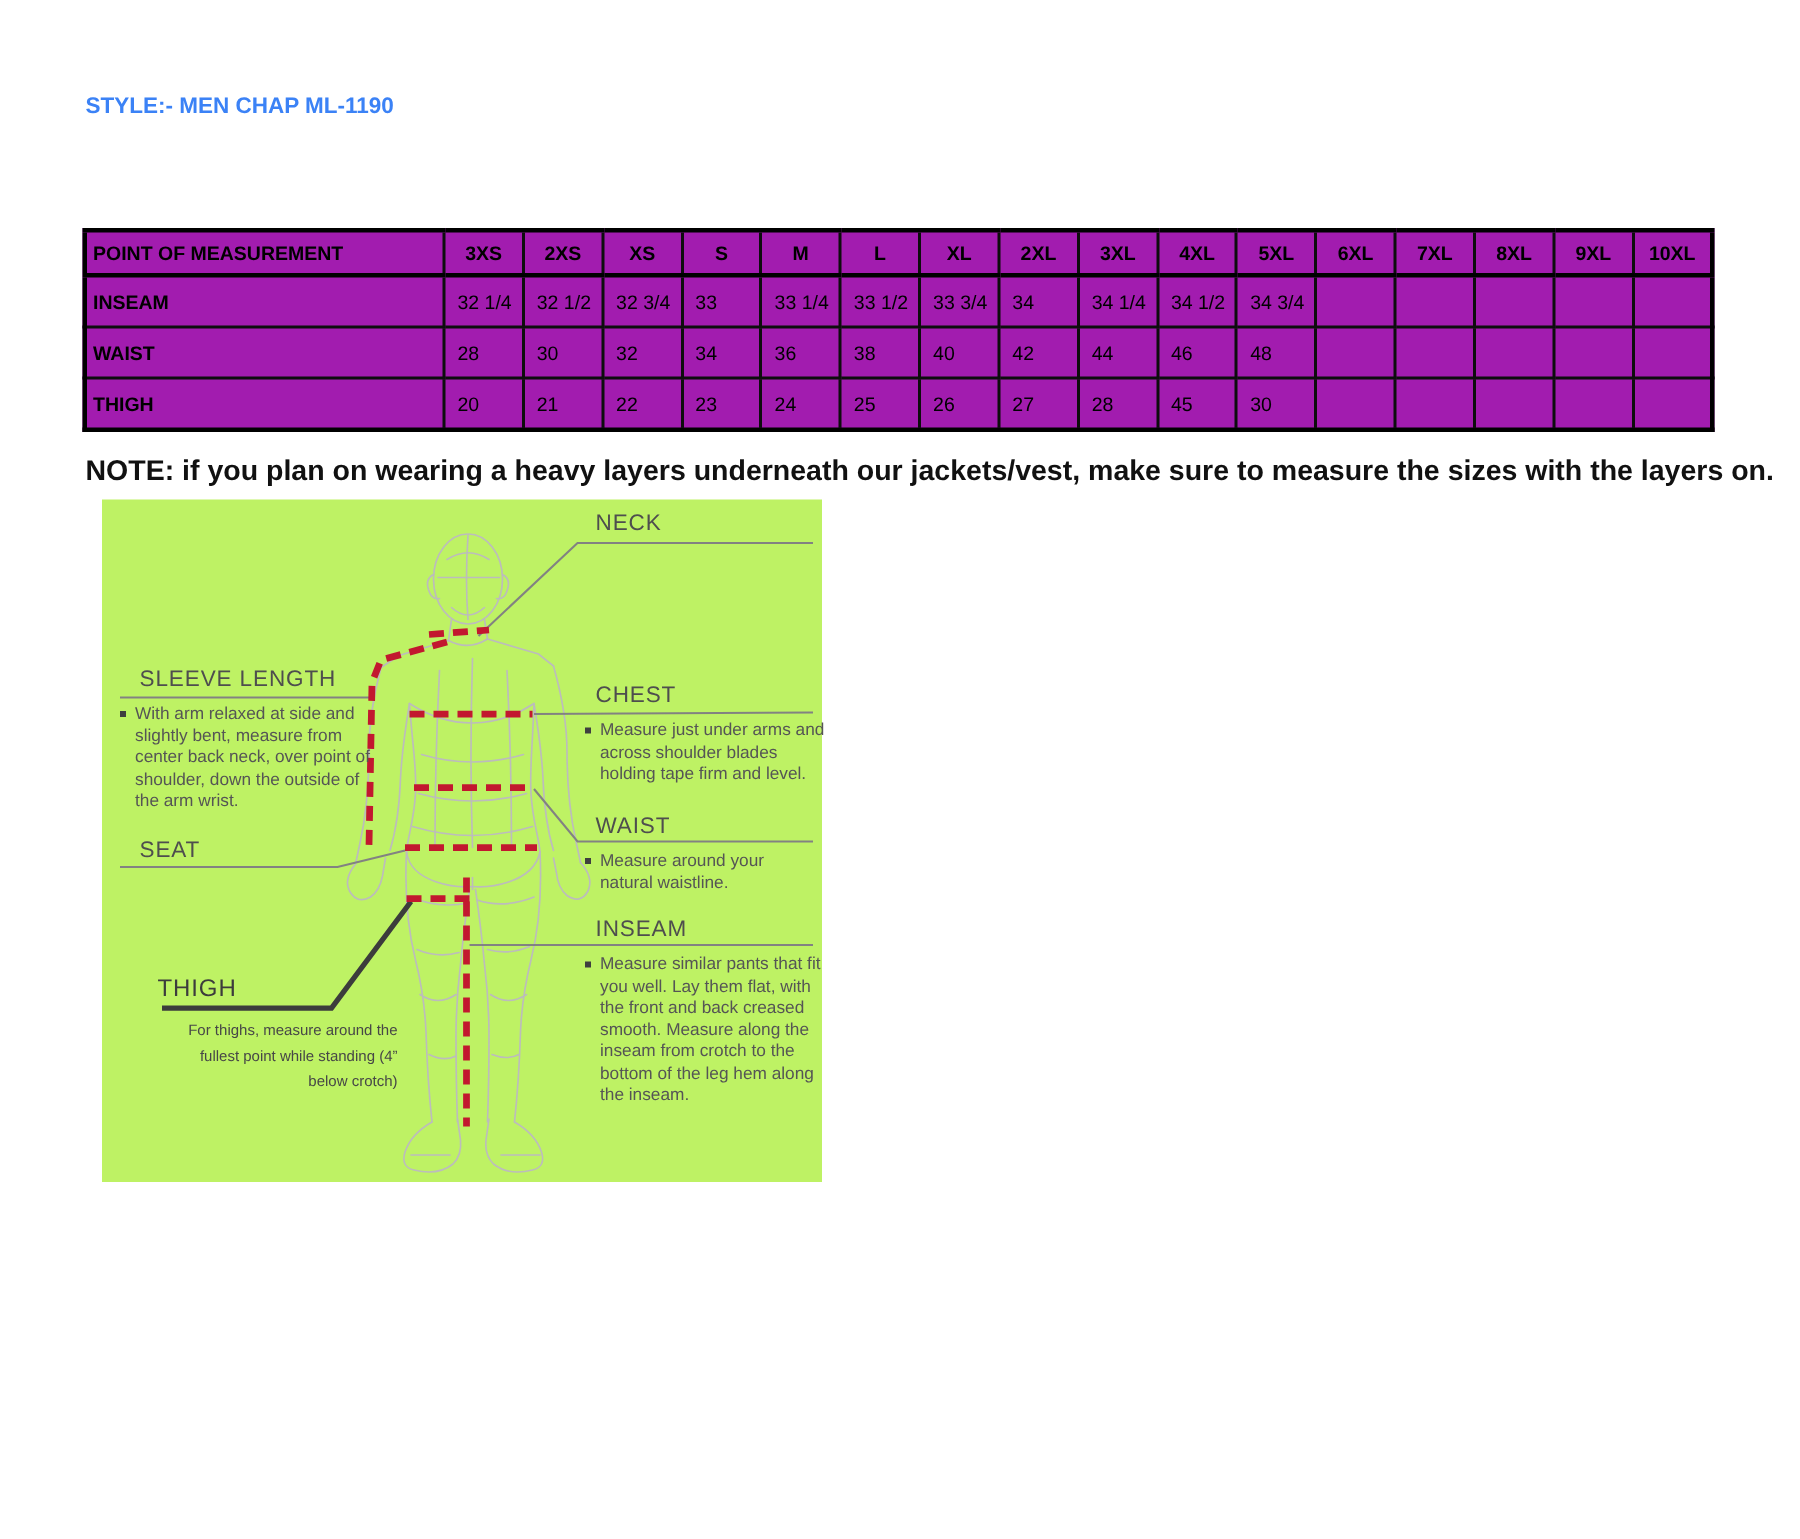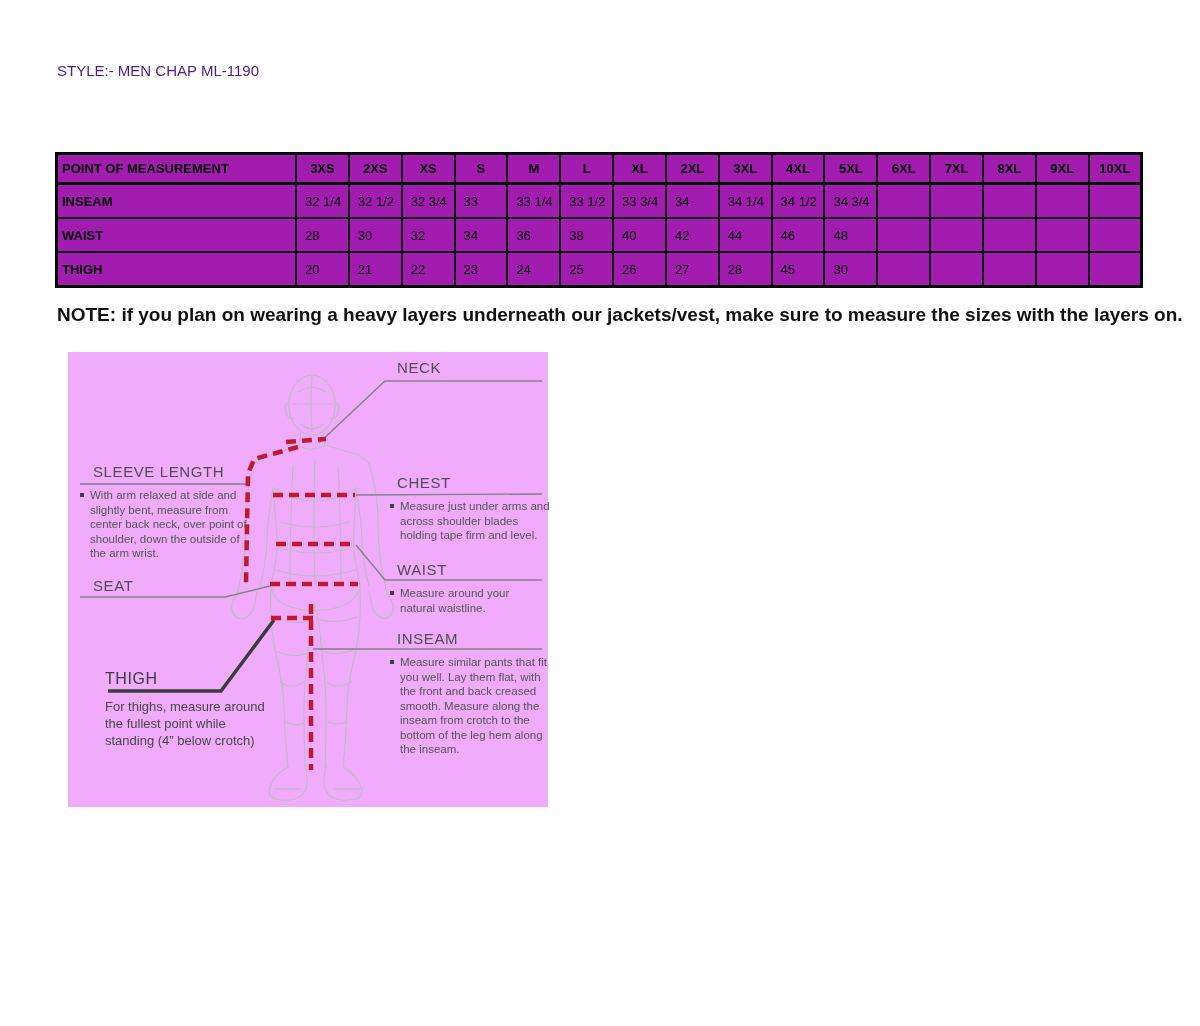--- a/index.html
+++ b/index.html
@@ -1,36 +1,36 @@
 <!DOCTYPE html>
 <html><head>
 <meta charset="utf-8">
 <style>
   html,body{margin:0;padding:0;background:#ffffff;}
   #page{position:relative;width:1200px;height:1026px;background:#ffffff;overflow:hidden;
         font-family:"Liberation Sans",sans-serif;color:#000;}
   
-  #style-title{position:absolute;left:57px;top:62px;font-size:15px;font-weight:normal;color:#4c1d95;}
+  #style-title{position:absolute;left:57px;top:62px;font-size:15px;font-weight:bold;color:#3b82f6;}
   #note-line{position:absolute;left:57px;top:304px;font-size:19px;font-weight:bold;color:#111;}
   
   #size-table{position:absolute;left:55px;top:152px;width:1088px;border-collapse:collapse;
               table-layout:fixed;background:#a21caf;border:3px solid #000;}
   #size-table th,#size-table td{border:2px solid #0d0d0d;font-size:13px;overflow:hidden;white-space:nowrap;}
   #size-table thead th{height:25px;font-weight:bold;text-align:center;border-bottom:3px solid #000;border-top:3px solid #000;}
   #size-table thead th.pom{text-align:left;padding-left:4px;width:232px;}
   #size-table tbody td{height:30px;padding-left:8px;text-align:left;vertical-align:middle;}
   #size-table tbody td.rowlabel{font-weight:bold;padding-left:4px;}
   
-  #diagram{position:absolute;left:68px;top:352px;width:480px;height:455px;background:#f0abfc;}
+  #diagram{position:absolute;left:68px;top:333px;width:480px;height:455px;background:#bef264;}
   #diagram svg{position:absolute;left:0;top:0;}
   .mlabel{position:absolute;font-size:15px;letter-spacing:0.6px;color:#4e4e4e;white-space:nowrap;}
   .mlabel.thigh{color:#3c3c3c;font-size:16px;}
   .mnote{position:absolute;display:flex;font-size:11.5px;line-height:14.5px;color:#555;}
   .mnote .sq{flex:0 0 4px;width:4px;height:4px;background:#3f3f3f;margin:5px 6px 0 0;}
-  .mnote.no-bullet{font-size:13px;line-height:17px;color:#474747;}
+  .mnote.no-bullet{font-size:10px;line-height:17px;color:#474747;text-align:right;}
 </style>
 </head>
 <body>
 
 <div id="page">
 
   <div id="style-title">STYLE:- MEN CHAP ML-1190</div>
 
   <table id="size-table">
     <thead>

